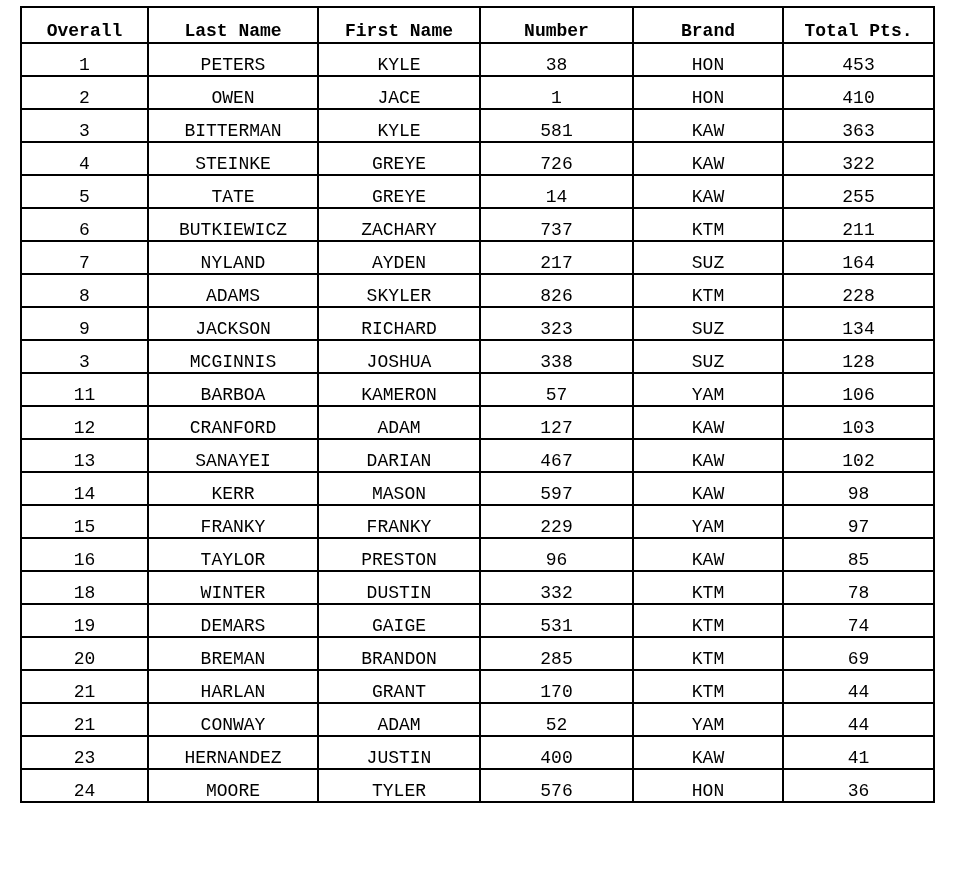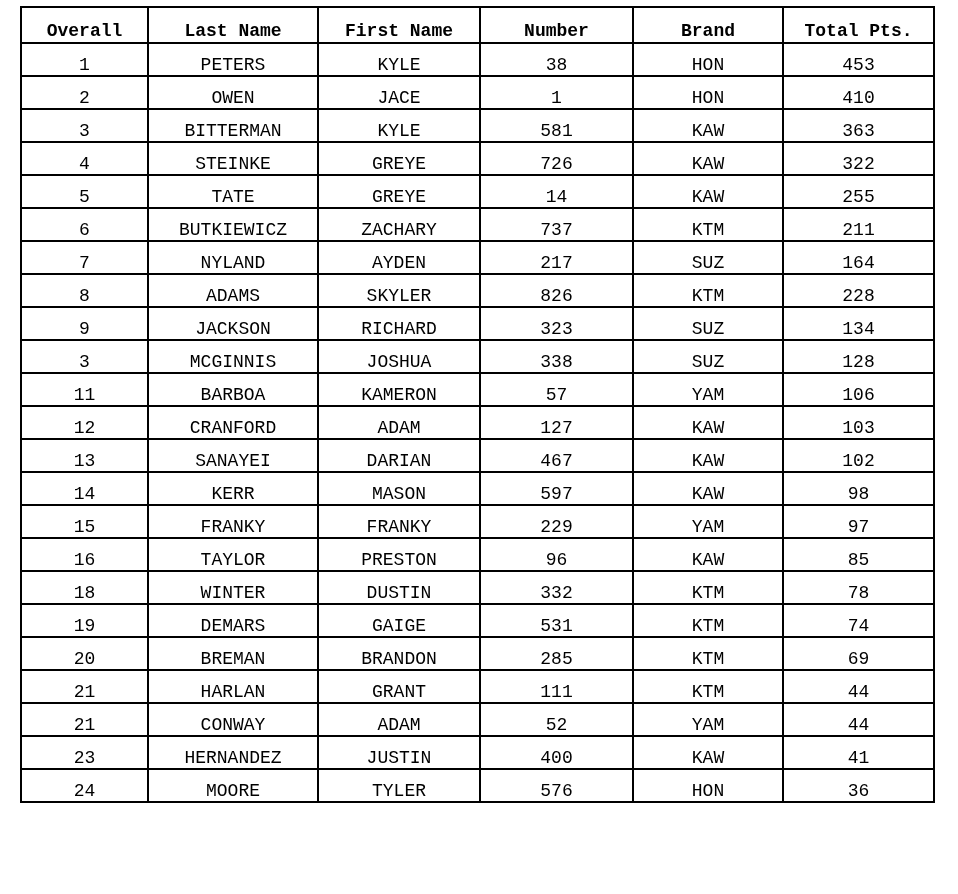--- a/index.html
+++ b/index.html
@@ -220,21 +220,21 @@
         <td>BREMAN</td>
         <td>BRANDON</td>
         <td>285</td>
         <td>KTM</td>
         <td>69</td>
       </tr>
       <tr>
         <td>21</td>
         <td>HARLAN</td>
         <td>GRANT</td>
-        <td>111</td>
+        <td>170</td>
         <td>KTM</td>
         <td>44</td>
       </tr>
       <tr>
         <td>21</td>
         <td>CONWAY</td>
         <td>ADAM</td>
         <td>52</td>
         <td>YAM</td>
         <td>44</td>

